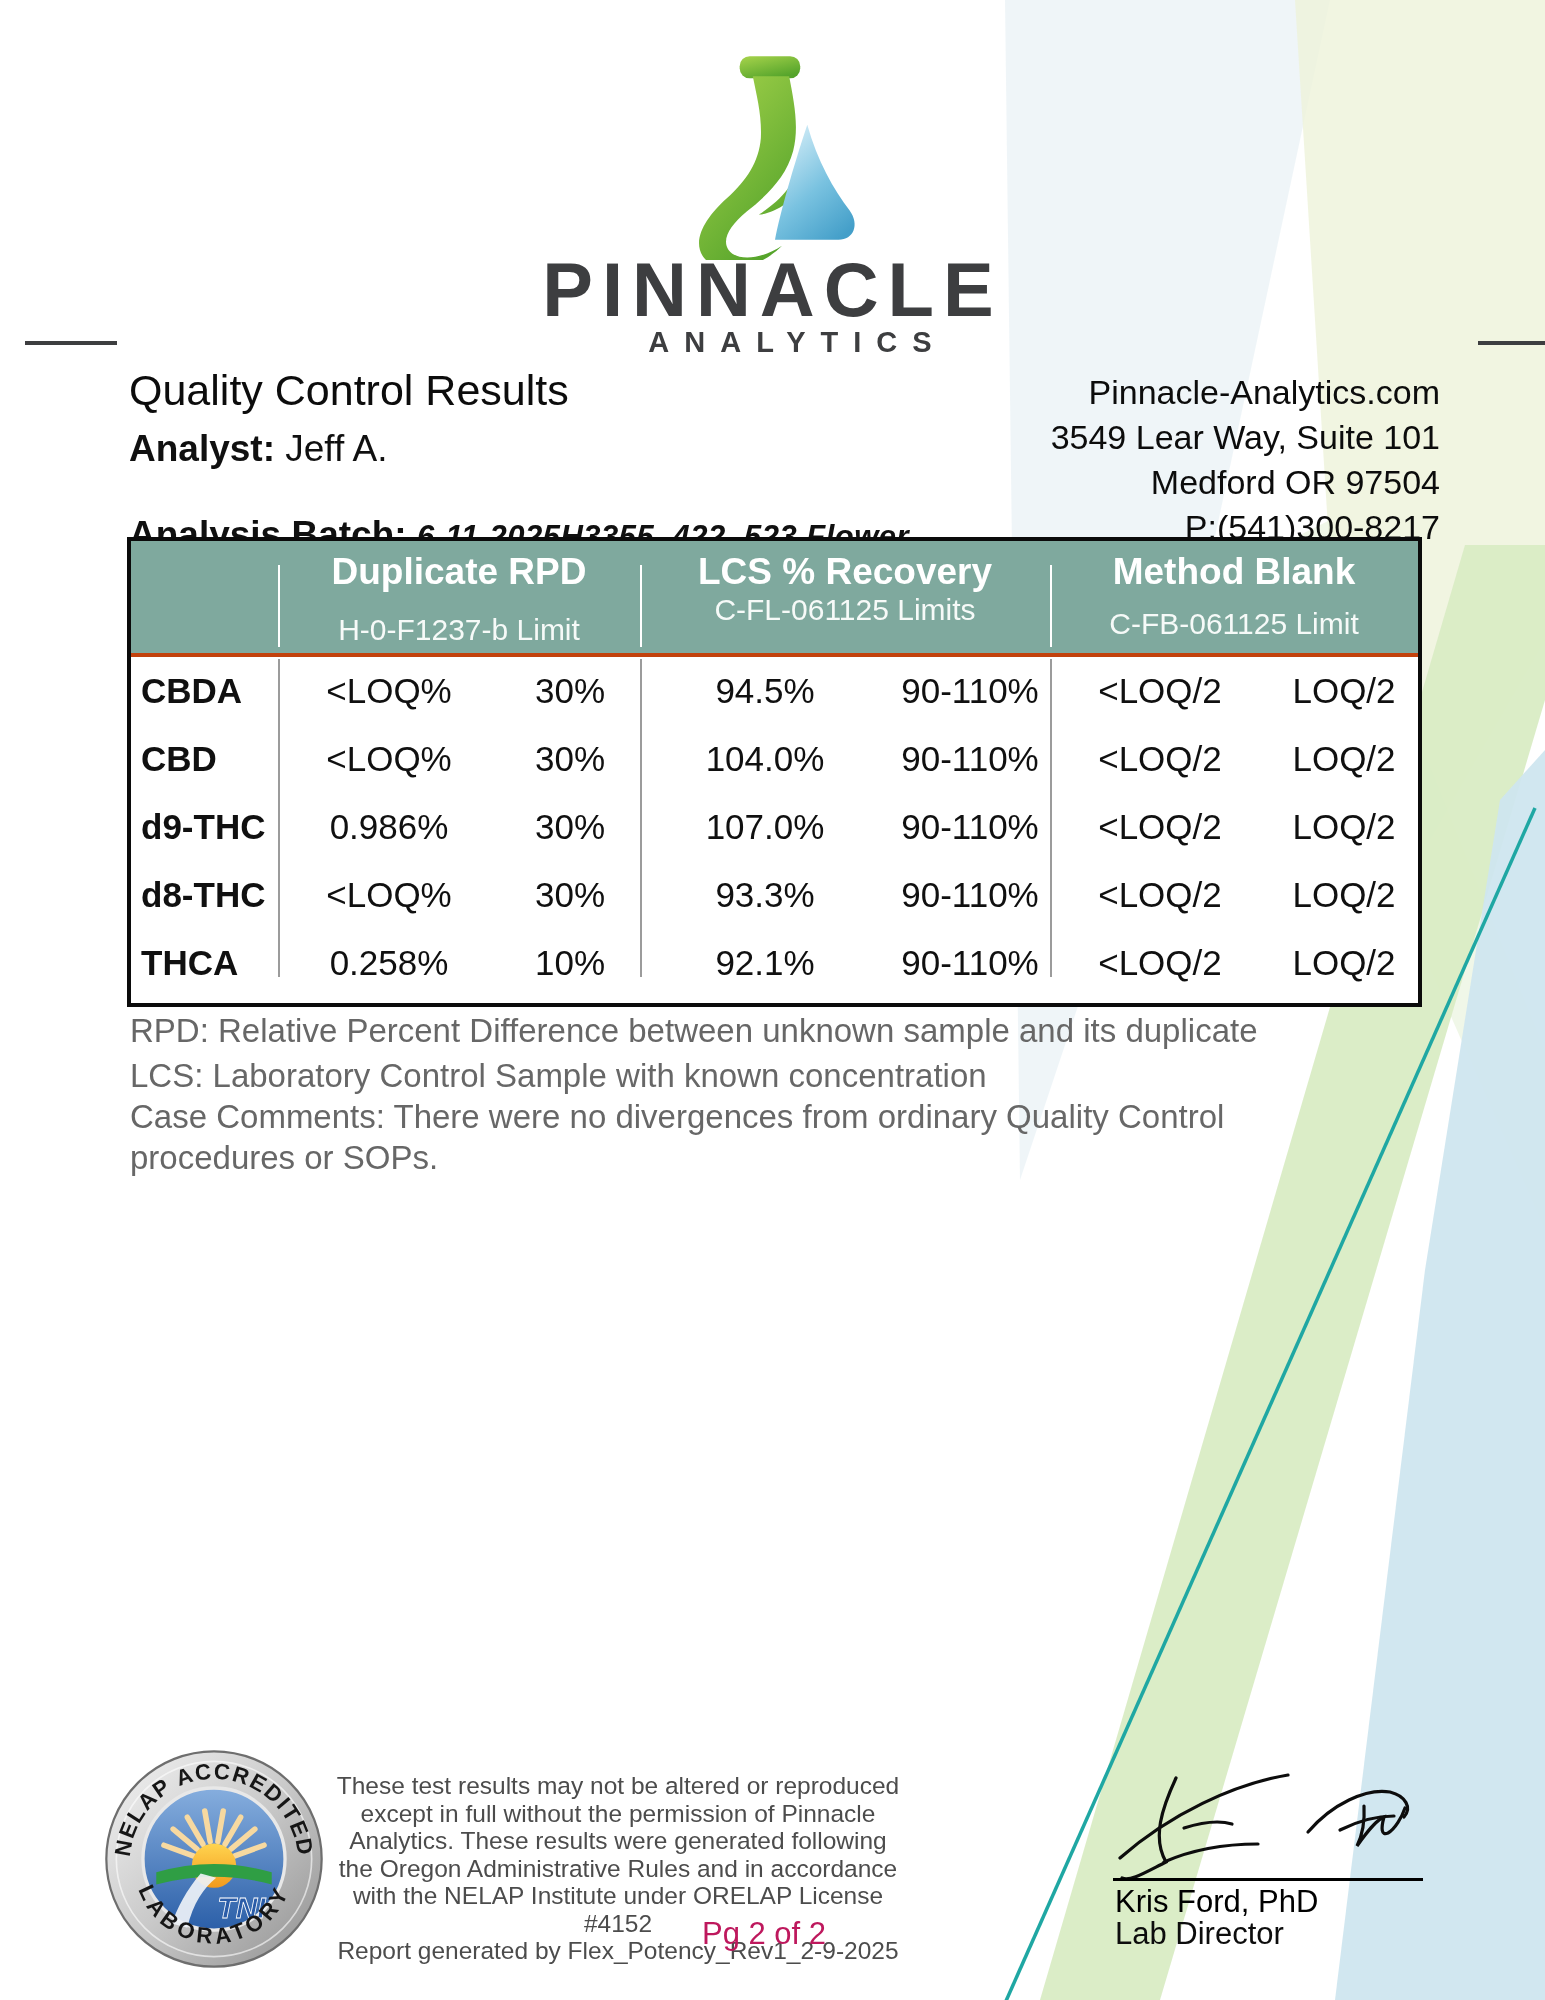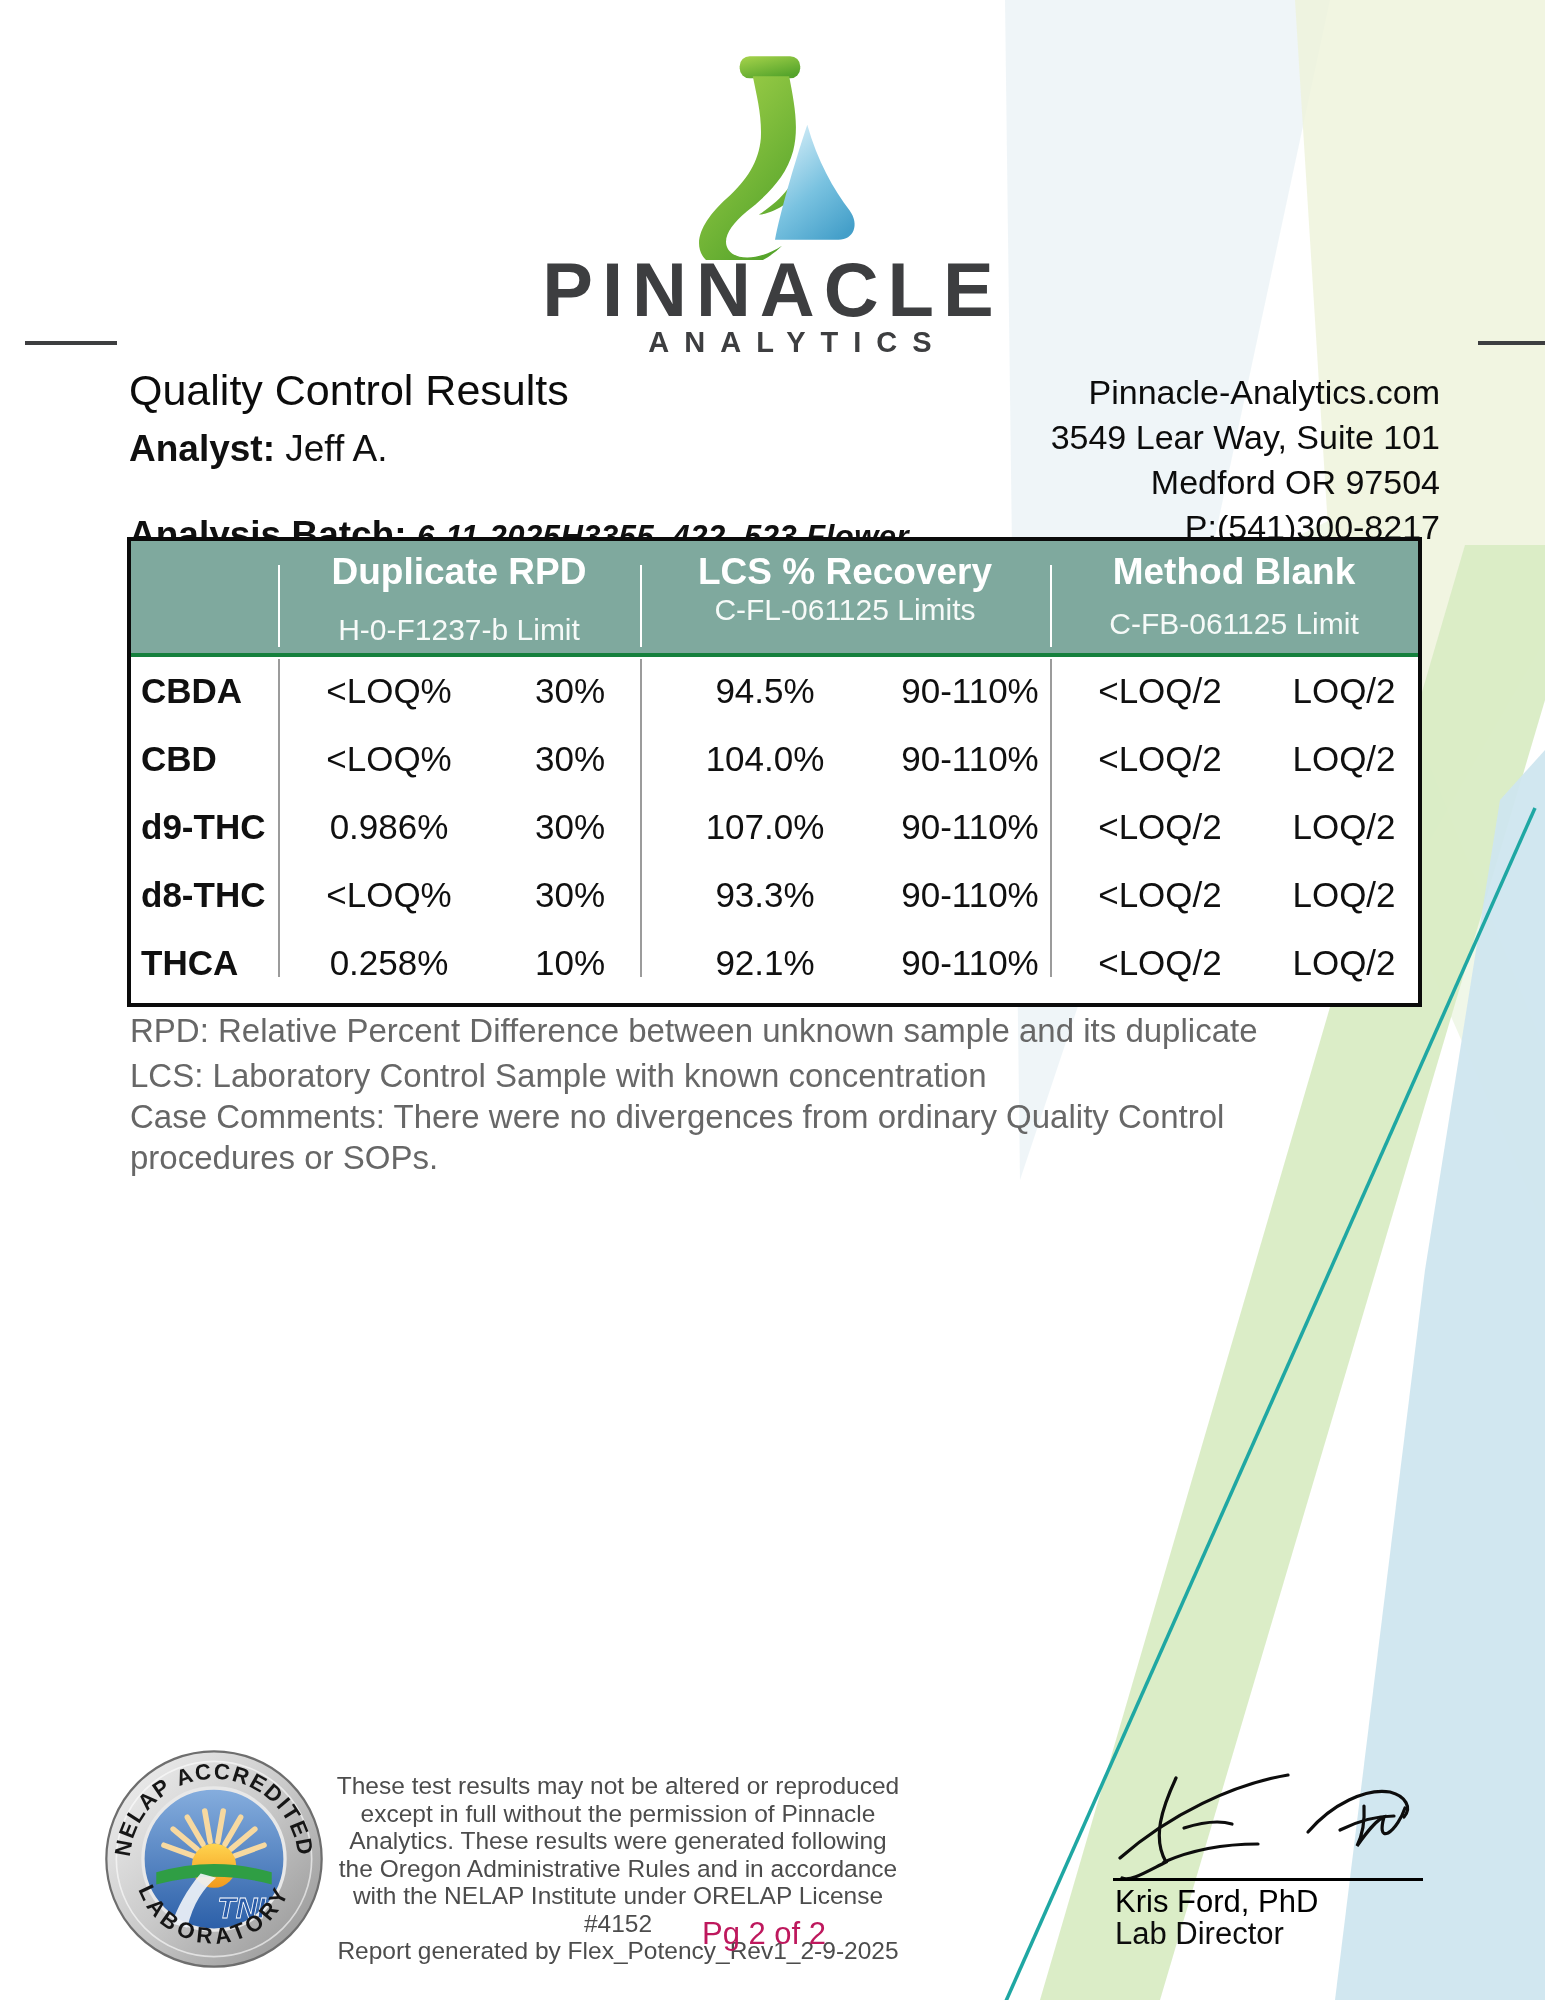--- a/index.html
+++ b/index.html
@@ -20,21 +20,21 @@
   .doc-title{position:absolute;left:129px;top:366px;font-size:43px;font-weight:normal;color:#0c0c0c;}
   .analyst-line{position:absolute;left:129px;top:428px;font-size:37px;}
   .analyst-line b{font-weight:bold;}
   .batch-line{position:absolute;left:129px;top:482px;font-size:37px;font-weight:bold;margin-top:32px;}
   .batch-val{font-size:31px;font-style:italic;font-weight:bold;letter-spacing:.5px;}
   .contact{position:absolute;right:105px;top:370px;text-align:right;font-size:34px;line-height:45px;color:#0c0c0c;}
 
   
   .qc-table{position:absolute;left:127px;top:537px;width:1295px;height:470px;
             border:4px solid #0b0b0b;box-sizing:border-box;background:#ffffff;}
-  .qc-head{position:relative;width:100%;height:116px;background:#7FA99E;border-bottom:4px solid #15803d;box-sizing:border-box;}
+  .qc-head{position:relative;width:100%;height:116px;background:#7FA99E;border-bottom:4px solid #c2410c;box-sizing:border-box;}
   .g-title{position:absolute;top:10px;transform:translateX(-50%);font-size:37px;font-weight:bold;color:#ffffff;white-space:nowrap;}
   .g-sub{position:absolute;transform:translateX(-50%);font-size:30px;color:#f6faf8;white-space:nowrap;}
   .hline{position:absolute;top:24px;width:2px;height:82px;background:#ffffff;}
   .qc-body{position:relative;width:100%;height:342px;}
   .bline{position:absolute;top:2px;width:2px;height:318px;background:#9b9b9b;}
   .qc-row{display:grid;grid-template-columns:147px 222px 140px 250px 160px 220px 148px;
           height:68px;align-items:center;}
   .c-analyte{font-size:35px;font-weight:bold;padding-left:10px;}
   .c-val{font-size:35px;text-align:center;}
 

